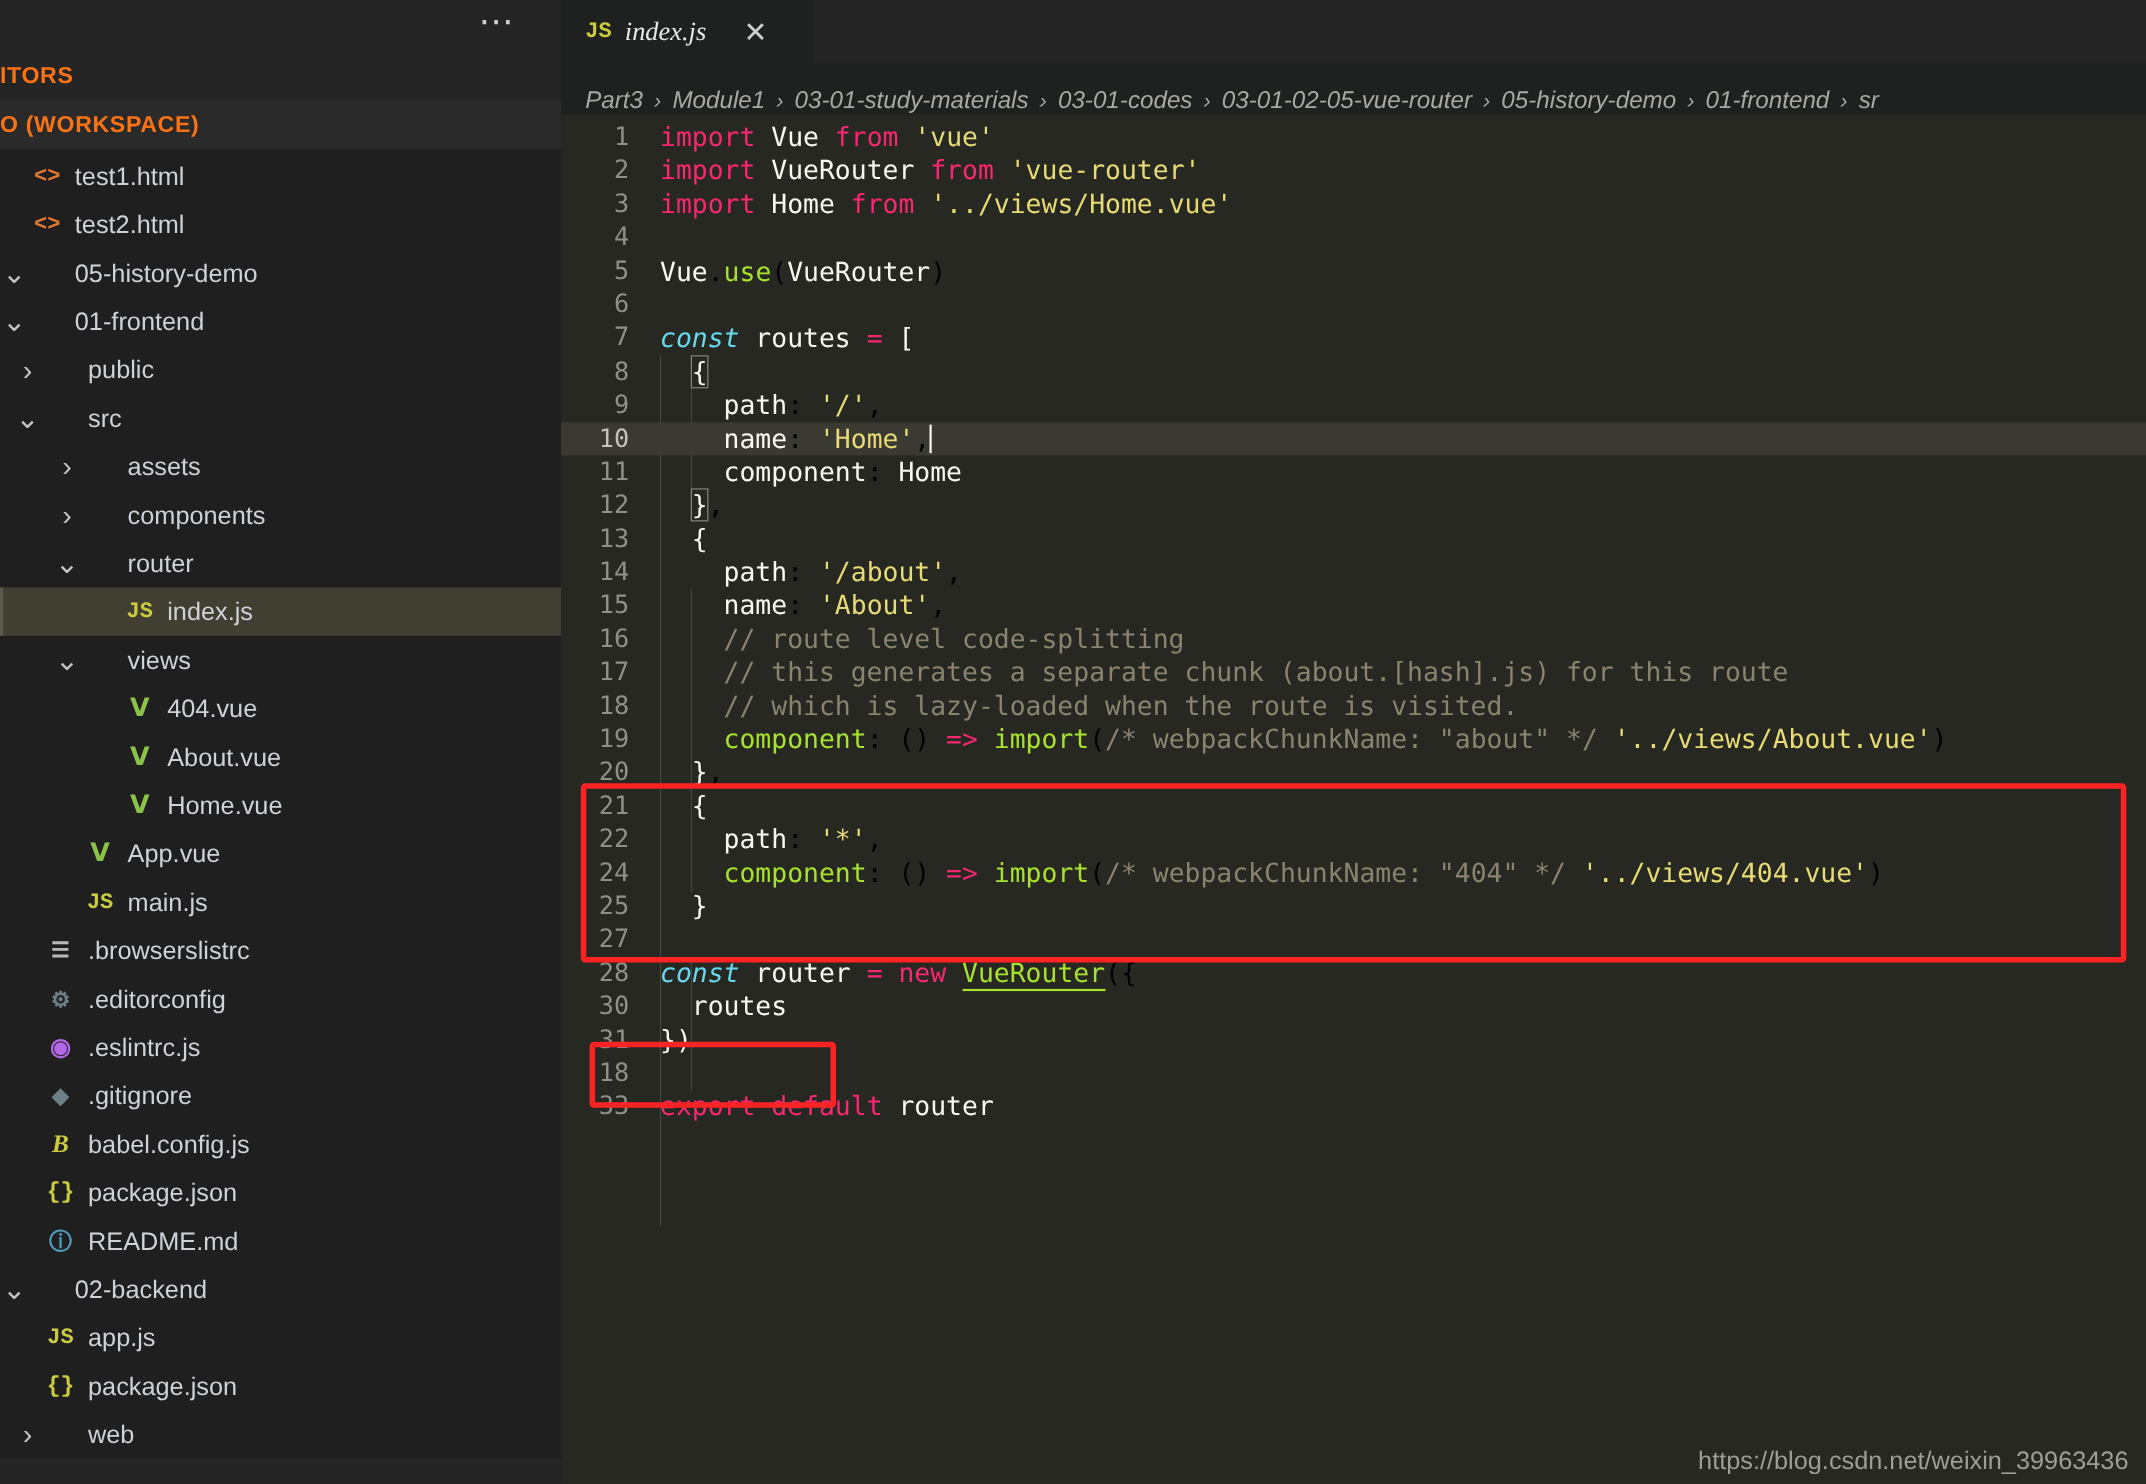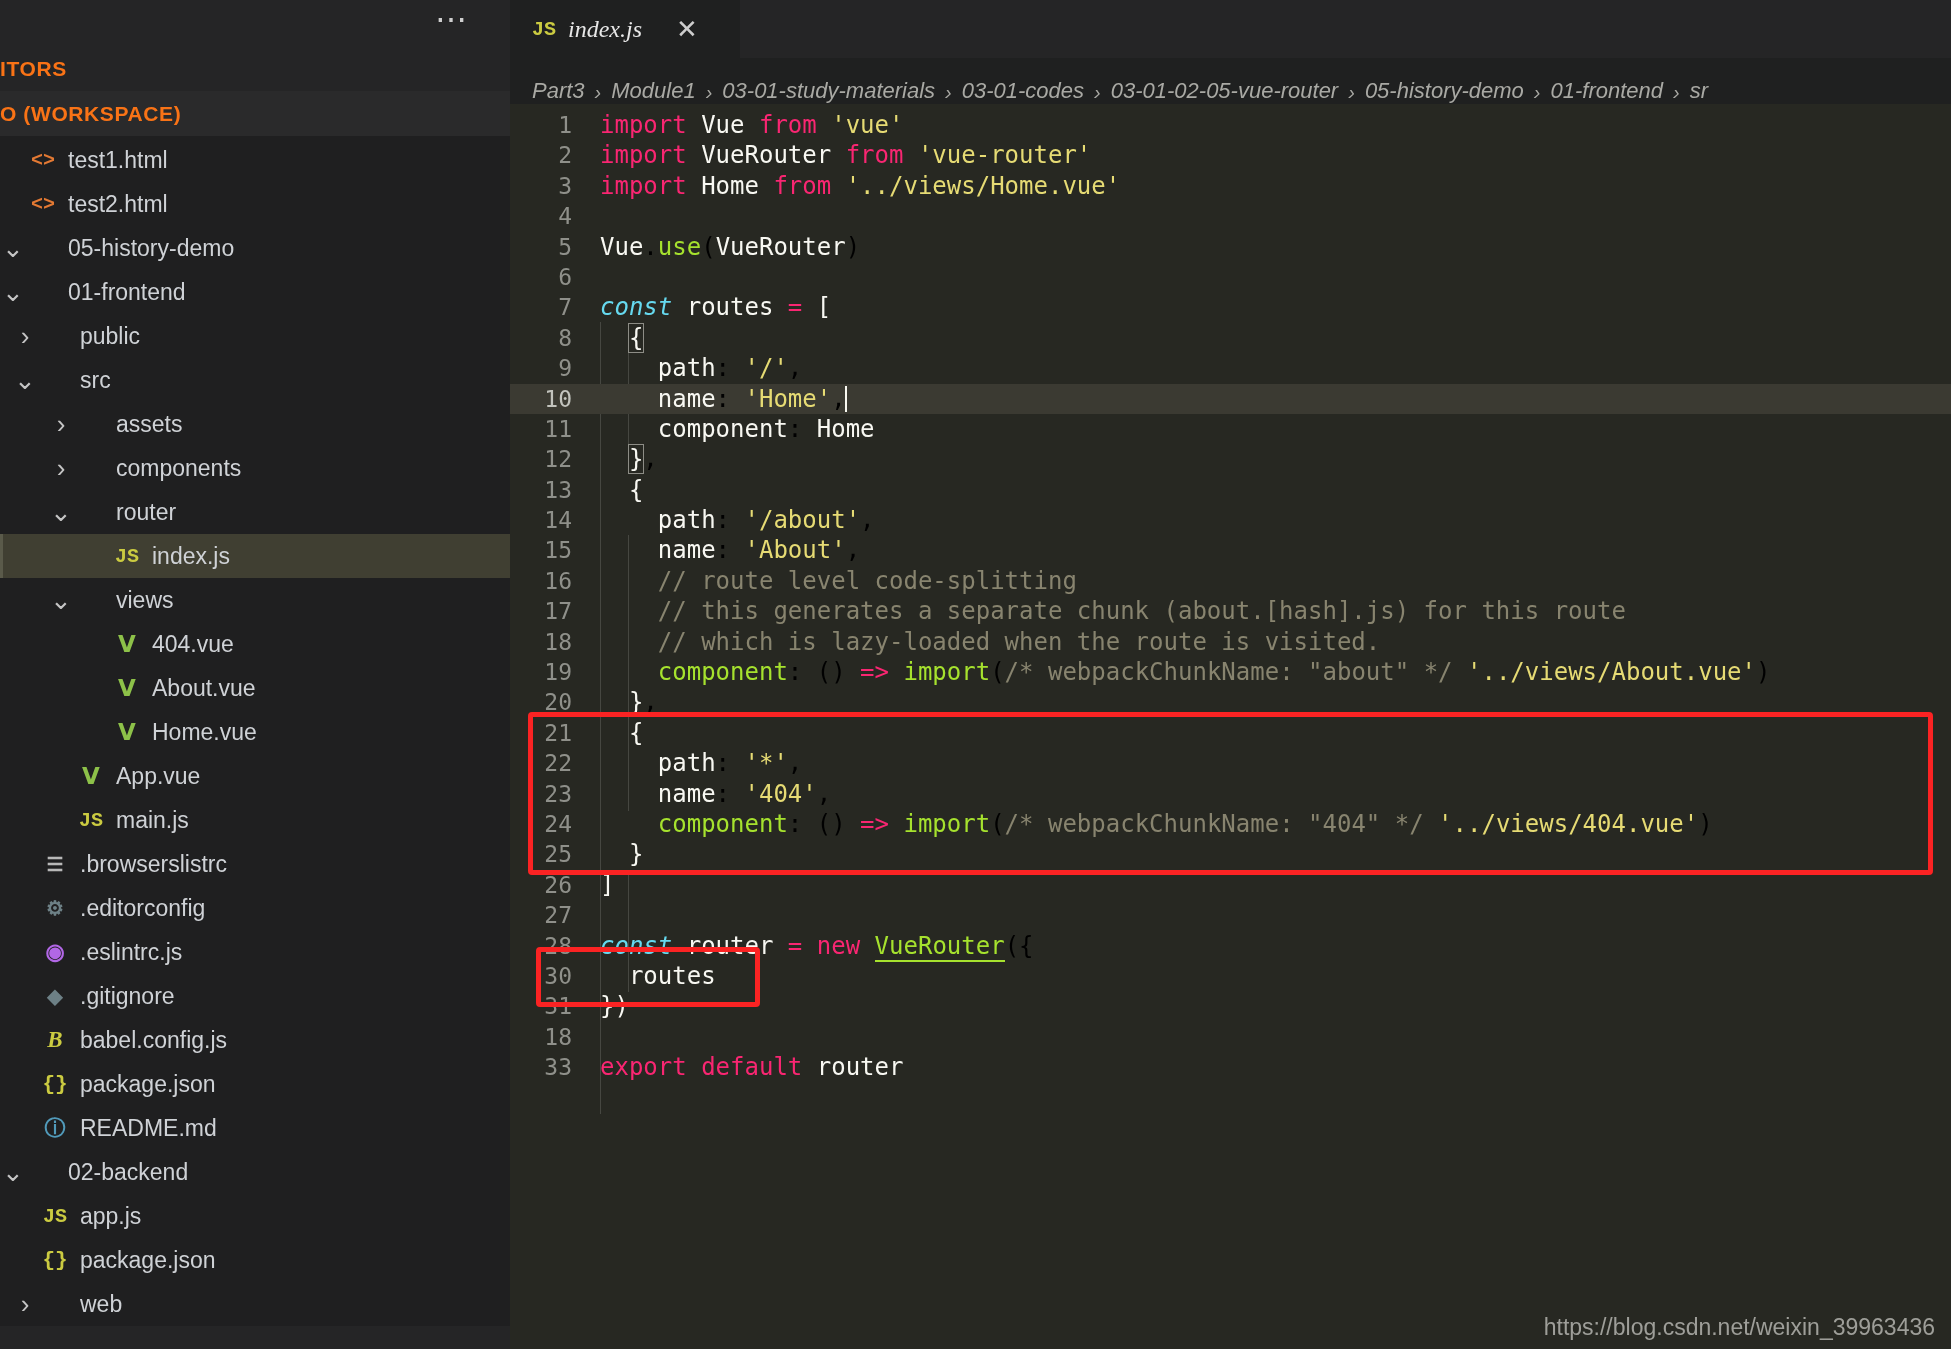--- a/index.html
+++ b/index.html
@@ -344,24 +344,22 @@
         <div class="cline"><div class="gutter">13</div><div class="ctext">  <span class="t-var">{</span></div></div>
         <div class="cline"><div class="gutter">14</div><div class="ctext">    <span class="t-var">path</span>: <span class="t-str">'/about'</span>,</div></div>
         <div class="cline"><div class="gutter">15</div><div class="ctext">    <span class="t-var">name</span>: <span class="t-str">'About'</span>,</div></div>
         <div class="cline"><div class="gutter">16</div><div class="ctext">    <span class="t-com">// route level code-splitting</span></div></div>
         <div class="cline"><div class="gutter">17</div><div class="ctext">    <span class="t-com">// this generates a separate chunk (about.[hash].js) for this route</span></div></div>
         <div class="cline"><div class="gutter">18</div><div class="ctext">    <span class="t-com">// which is lazy-loaded when the route is visited.</span></div></div>
         <div class="cline"><div class="gutter">19</div><div class="ctext">    <span class="t-fn">component</span>: () <span class="t-op">=&gt;</span> <span class="t-fn">import</span>(<span class="t-com">/* webpackChunkName: "about" */</span> <span class="t-str">'../views/About.vue'</span>)</div></div>
         <div class="cline"><div class="gutter">20</div><div class="ctext">  <span class="t-var">}</span>,</div></div>
         <div class="cline"><div class="gutter">21</div><div class="ctext">  <span class="t-var">{</span></div></div>
         <div class="cline"><div class="gutter">22</div><div class="ctext">    <span class="t-var">path</span>: <span class="t-str">'*'</span>,</div></div>
-        <div class="cline"><div class="gutter">23</div><div class="ctext">    <span class="t-var">name</span>: <span class="t-str">'404'</span>,</div></div>
         <div class="cline"><div class="gutter">24</div><div class="ctext">    <span class="t-fn">component</span>: () <span class="t-op">=&gt;</span> <span class="t-fn">import</span>(<span class="t-com">/* webpackChunkName: "404" */</span> <span class="t-str">'../views/404.vue'</span>)</div></div>
         <div class="cline"><div class="gutter">25</div><div class="ctext">  <span class="t-var">}</span></div></div>
-        <div class="cline"><div class="gutter">26</div><div class="ctext"><span class="t-var">]</span></div></div>
         <div class="cline"><div class="gutter">27</div><div class="ctext"></div></div>
         <div class="cline"><div class="gutter">28</div><div class="ctext"><span class="t-kw-it">const</span> <span class="t-var">router</span> <span class="t-op">=</span> <span class="t-key">new</span> <span class="t-fn t-ul">VueRouter</span>({</div></div>
         <div class="cline"><div class="gutter">30</div><div class="ctext">  <span class="t-var">routes</span></div></div>
         <div class="cline"><div class="gutter">31</div><div class="ctext"><span class="t-var">})</span></div></div>
         <div class="cline"><div class="gutter">18</div><div class="ctext"></div></div>
         <div class="cline"><div class="gutter">33</div><div class="ctext"><span class="t-key">export</span> <span class="t-key">default</span> <span class="t-var">router</span></div></div>
         <div class="annot" id="annot-404" style="left: 18px; width: 1405px; top: 608px; height: 163px;"></div>
         <div class="annot" id="annot-mode" style="left: 26px; width: 224px; top: 843px; height: 60px;"></div>
       </div>
 

